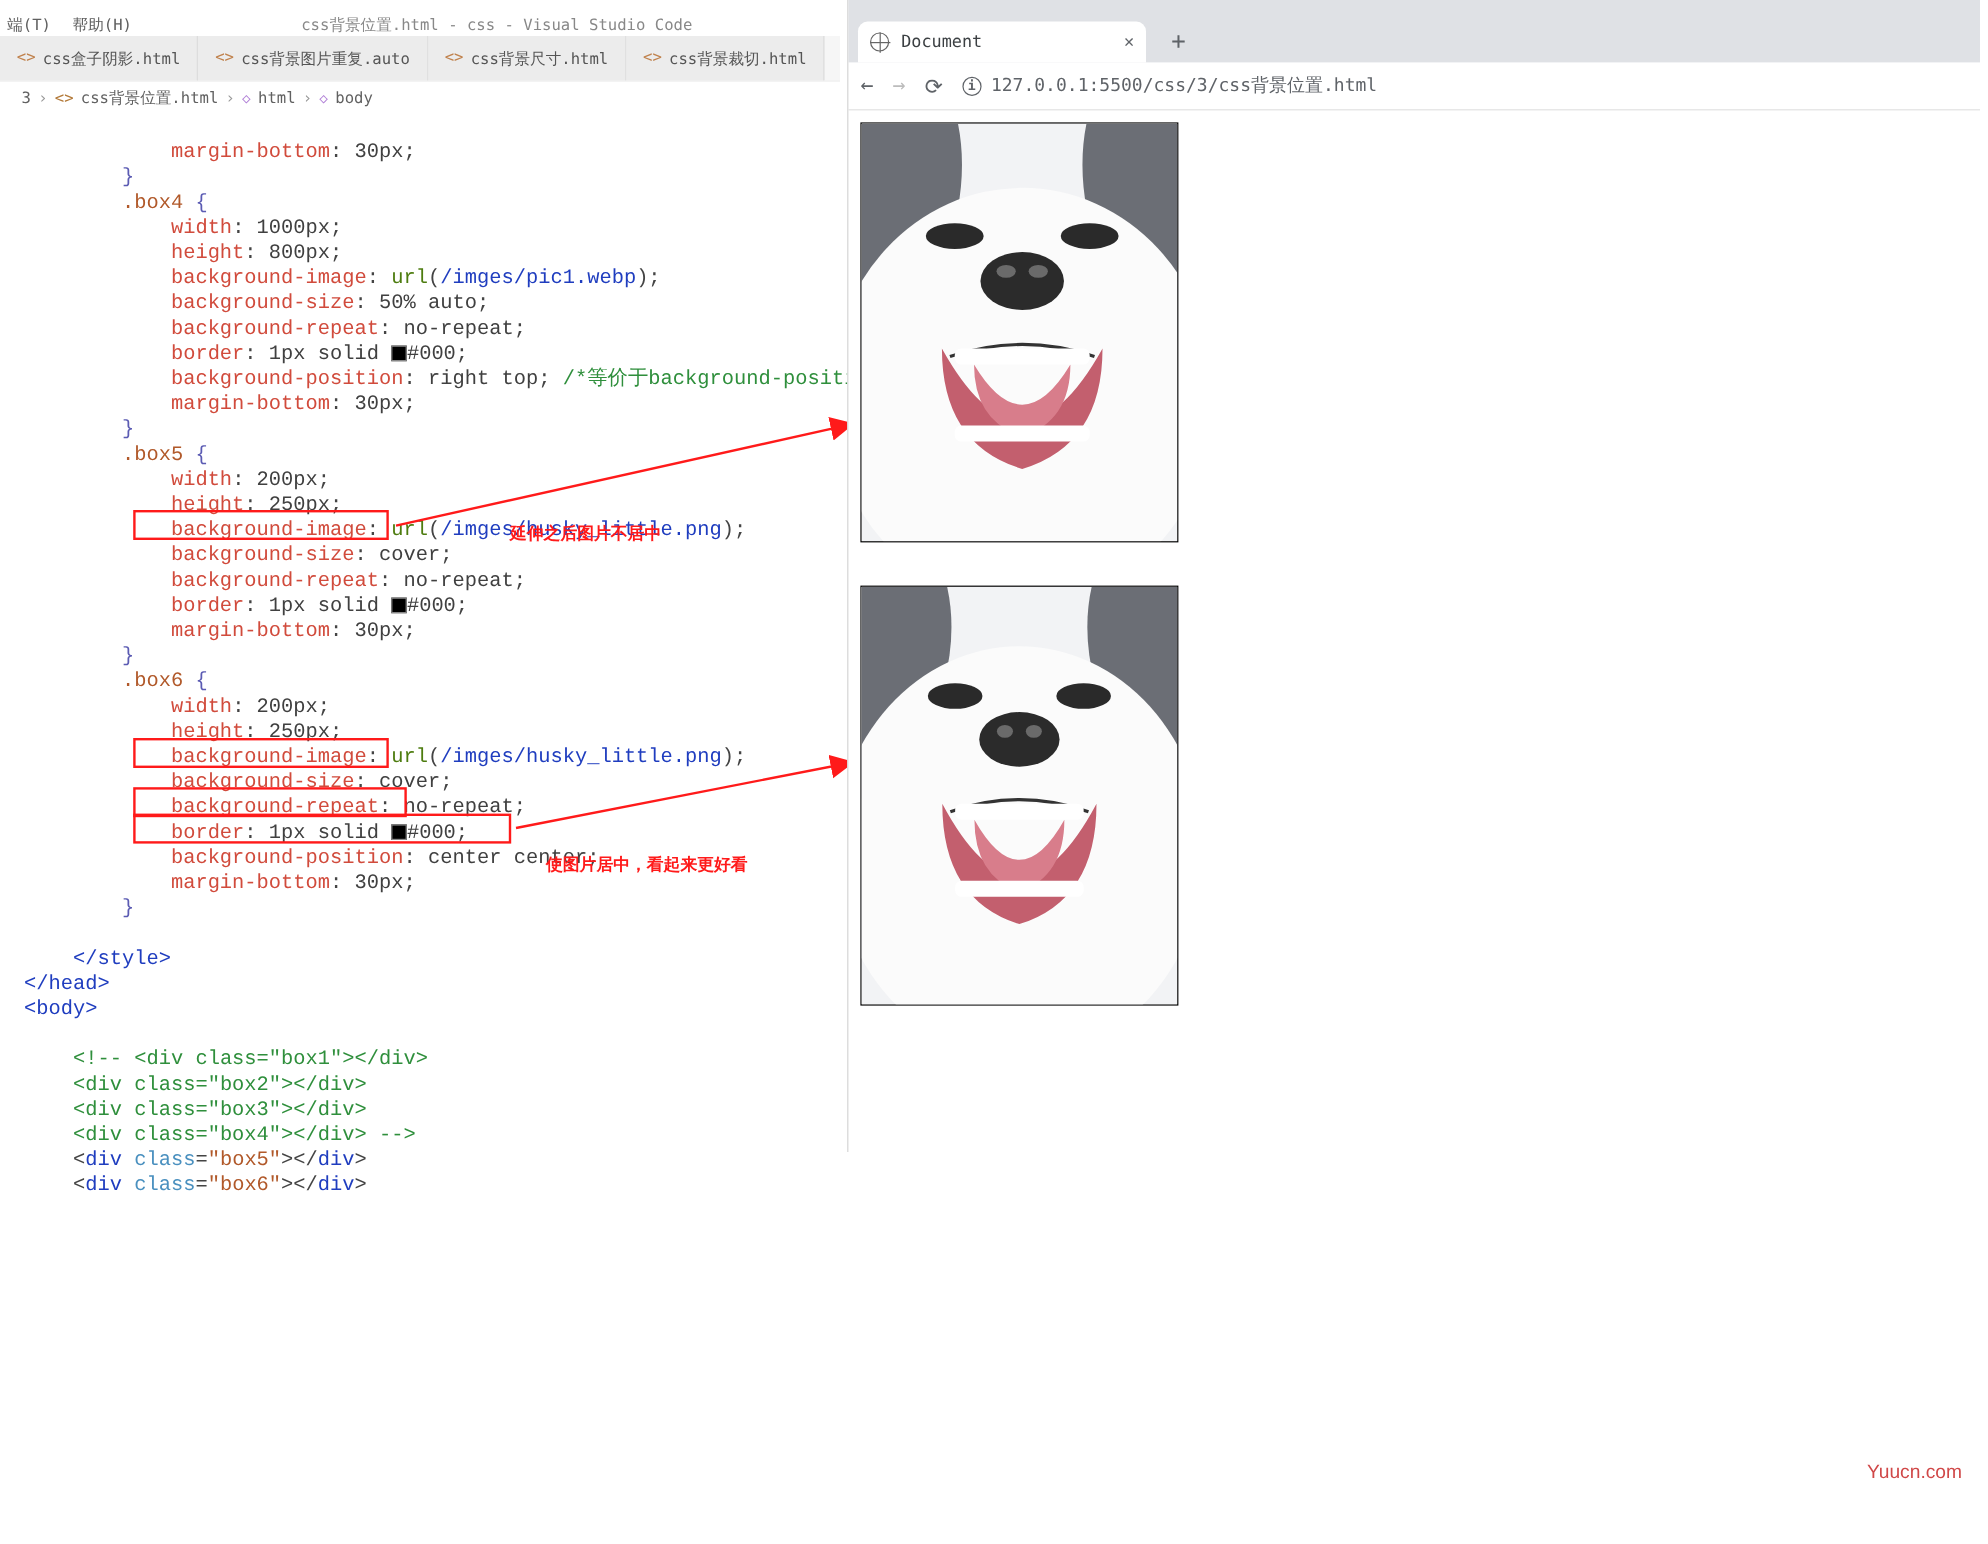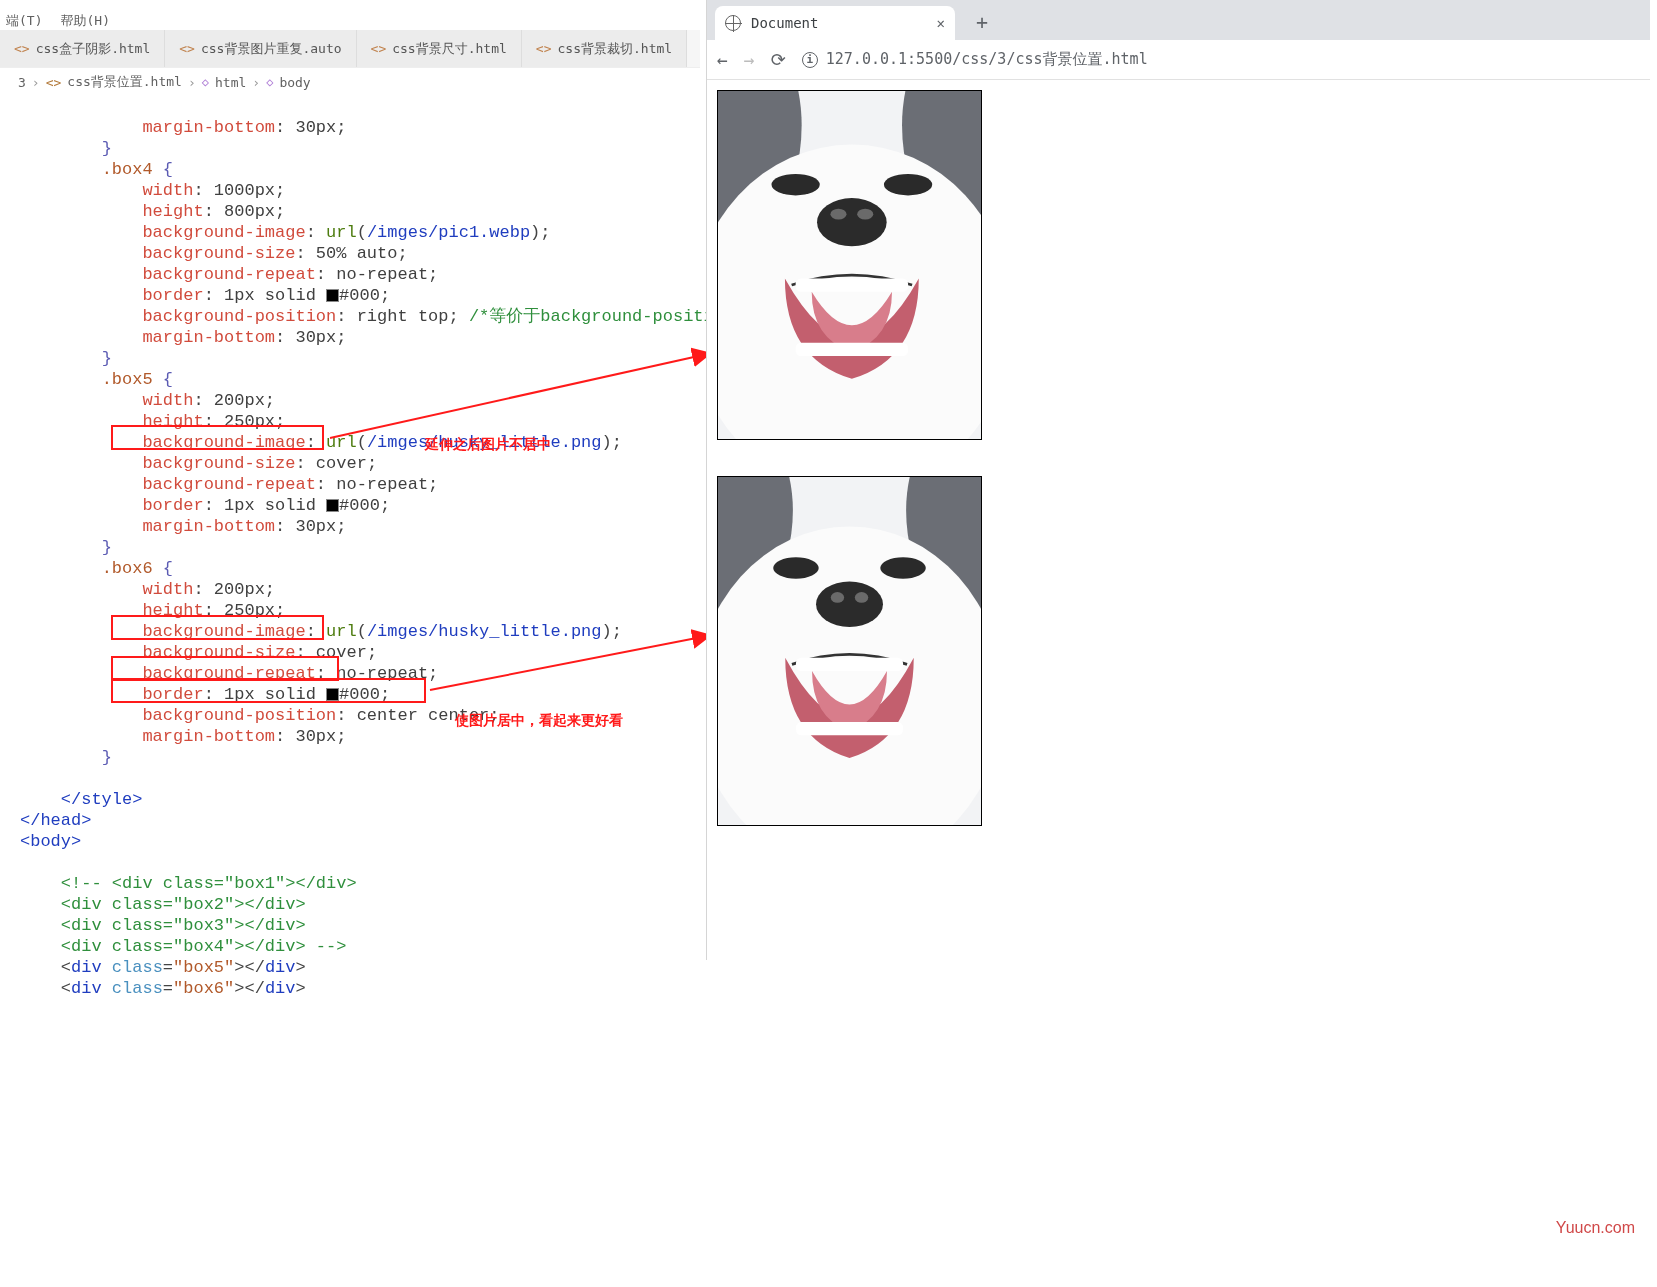--- a/index.html
+++ b/index.html
@@ -103,21 +103,21 @@
 
 
 .browser {
   position: absolute;
   left: 706px; top: 0;
   width: 944px; height: 960px;
   background: #fff;
   border-left: 1px solid #d5d5d5;
 }
 .br-tabs {
-  height: 40px;
+  height: 52px;
   background: #dfe1e5;
   display: flex; align-items: flex-end;
   padding-left: 8px;
 }
 .br-tab {
   background: #fff;
   border-radius: 8px 8px 0 0;
   height: 34px; min-width: 240px;
   display: flex; align-items: center;
   padding: 0 10px;
@@ -170,20 +170,21 @@
 }
 </style>
 </head>
 <body>
 
 <div class="vscode">
 
   <div class="title-bar">
     <span class="menu">端(T)</span>
     <span class="menu">帮助(H)</span>
+    <span class="wtitle">css背景位置.html - css - Visual Studio Code</span>
   </div>
 
   <div class="tab-row">
     <div class="tab">
         <span class="ico">&lt;&gt;</span>
         <span>css盒子阴影.html</span>
       </div>
     <div class="tab">
         <span class="ico">&lt;&gt;</span>
         <span>css背景图片重复.auto</span>

